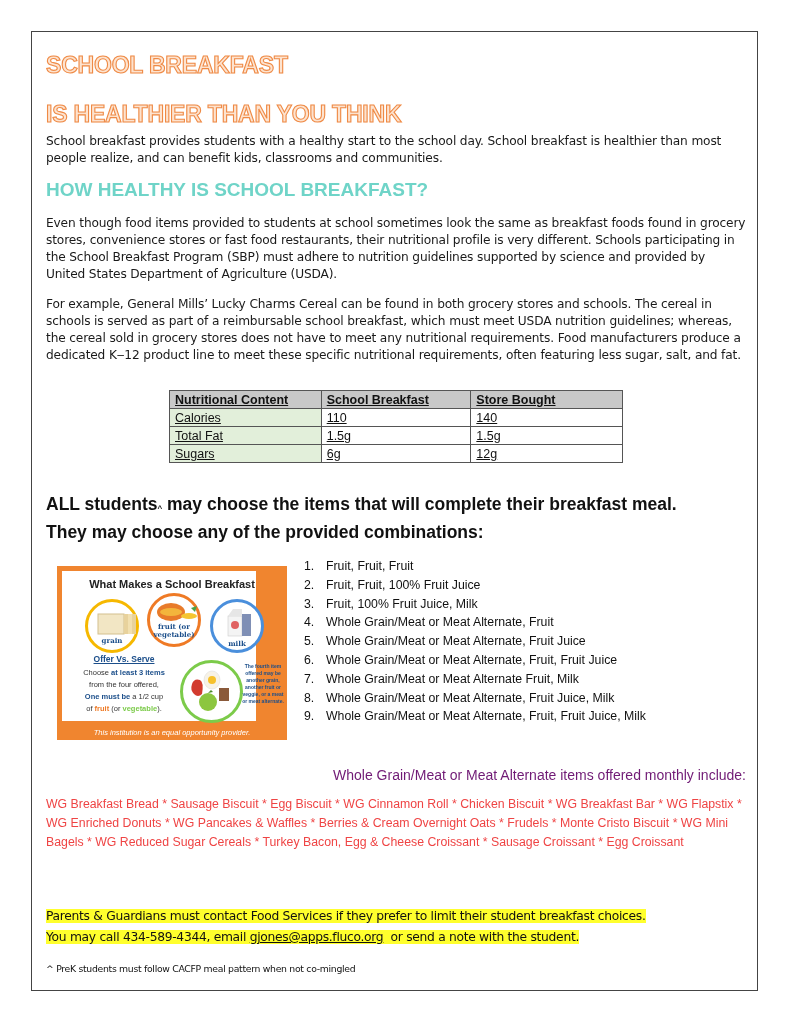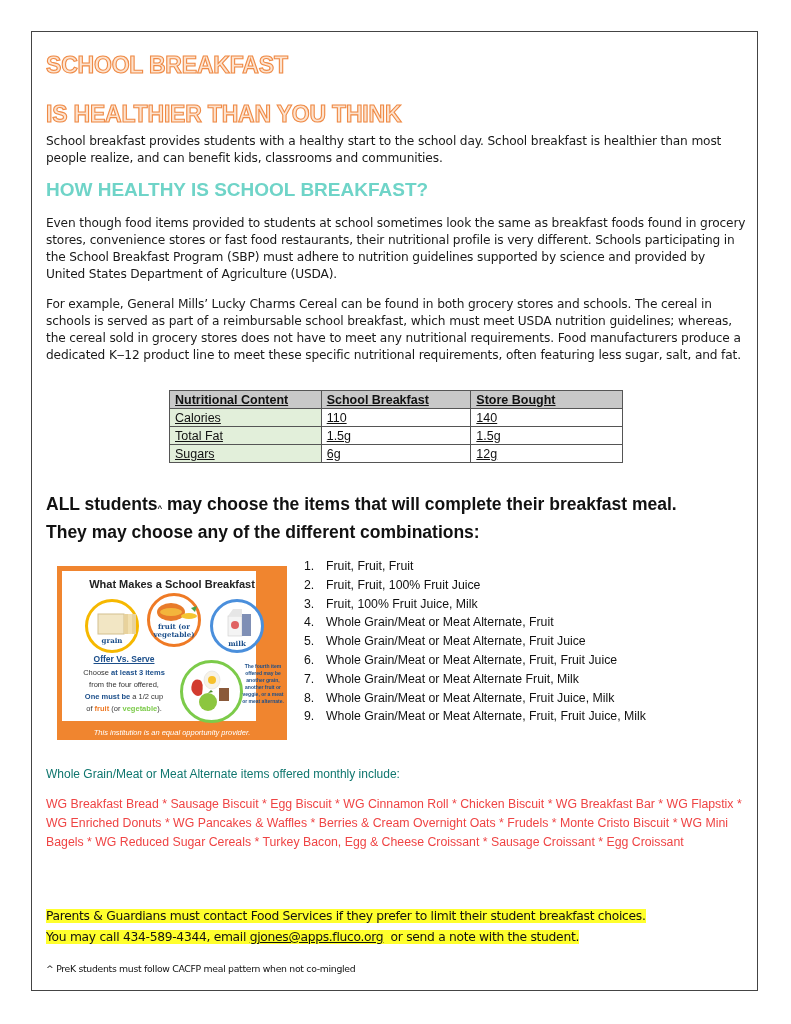--- a/index.html
+++ b/index.html
@@ -35,21 +35,21 @@
   .ovs-text { position: absolute; left: 8px; top: 96px; width: 108px; text-align: center; font-family: "Liberation Sans", sans-serif; font-size: 7.5px; line-height: 12px; color: #333; }
   .ovs-text b { color: #1b4e8a; }
   .ovs-text .or { color: #ef7a25; font-weight: bold; }
   .ovs-text .gr { color: #7ccb4a; font-weight: bold; text-align: center; }
   .fourth { position: absolute; left: 180px; top: 92px; width: 42px; text-align: center; font-family: "Liberation Sans", sans-serif; font-weight: bold; font-size: 5px; line-height: 7px; color: #1b4e8a; }
   .poster-foot { position: absolute; left: 0; bottom: 3px; width: 230px; text-align: center; font-family: "Liberation Sans", sans-serif; font-style: italic; font-size: 7.5px; color: #fff; }
   
   ol.combos { position: absolute; left: 304px; top: 557px; margin: 0; padding: 0; list-style: none; font-family: "Liberation Sans", sans-serif; font-size: 12.3px; line-height: 18.8px; color: #111; }
   ol.combos li { white-space: nowrap; }
   ol.combos .num { display: inline-block; width: 22px; }
-  #wg-head { position: absolute; left: 46px; width: 700px; top: 767px; text-align: left; font-family: "Liberation Sans", sans-serif; font-size: 12px; color: #0f766e; }
+  #wg-head { position: absolute; left: 46px; width: 700px; top: 767px; text-align: right; font-family: "Liberation Sans", sans-serif; font-size: 14px; color: #701a75; }
   #wg-items { position: absolute; left: 46px; width: 706px; top: 795px; font-family: "Liberation Sans", sans-serif; font-size: 12.3px; line-height: 19px; color: #ef4444; margin: 0; }
   .note { position: absolute; left: 46px; font-family: "DejaVu Sans", sans-serif; font-size: 12.3px; color: #111; white-space: nowrap; letter-spacing: -0.3px; }
   .note span.hl { background: #ffff2d; }
   #n1 { top: 909px; } #n2 { top: 930px; }
   .email { text-decoration: underline; color: #111; }
   #foot { position: absolute; left: 46px; top: 963px; font-family: "DejaVu Sans", sans-serif; font-size: 9.3px; color: #111; letter-spacing: -0.3px; }
 </style>
 </head>
 <body>
 
@@ -91,21 +91,21 @@
     </tr>
     <tr>
       <td class="lbl">Sugars</td>
       <td>6g</td>
       <td>12g</td>
     </tr>
   </tbody>
 </table>
 
 <div class="big" id="b1"><span>ALL students</span><span class="caret">^</span><span> may choose the items that will complete their breakfast meal.</span></div>
-<div class="big" id="b2">They may choose any of the different combinations:</div>
+<div class="big" id="b2">They may choose any of the provided combinations:</div>
 
 <div class="poster">
   <div class="poster-inner">
     <div class="poster-title">What Makes a School Breakfast</div>
     <div class="circ" id="c-grain">
       <svg width="48" height="30" style="position:absolute;left:8px;top:8px" viewBox="0 0 48 30">
         <rect x="2" y="4" width="26" height="20" fill="#f2e6c4" stroke="#d4c08e" stroke-width="1"></rect>
         <rect x="28" y="4" width="4" height="20" fill="#e8d29c"></rect>
         <rect x="32" y="4" width="4" height="20" fill="#f2e0b0"></rect>
         <rect x="36" y="4" width="4" height="20" fill="#e8d29c"></rect>

